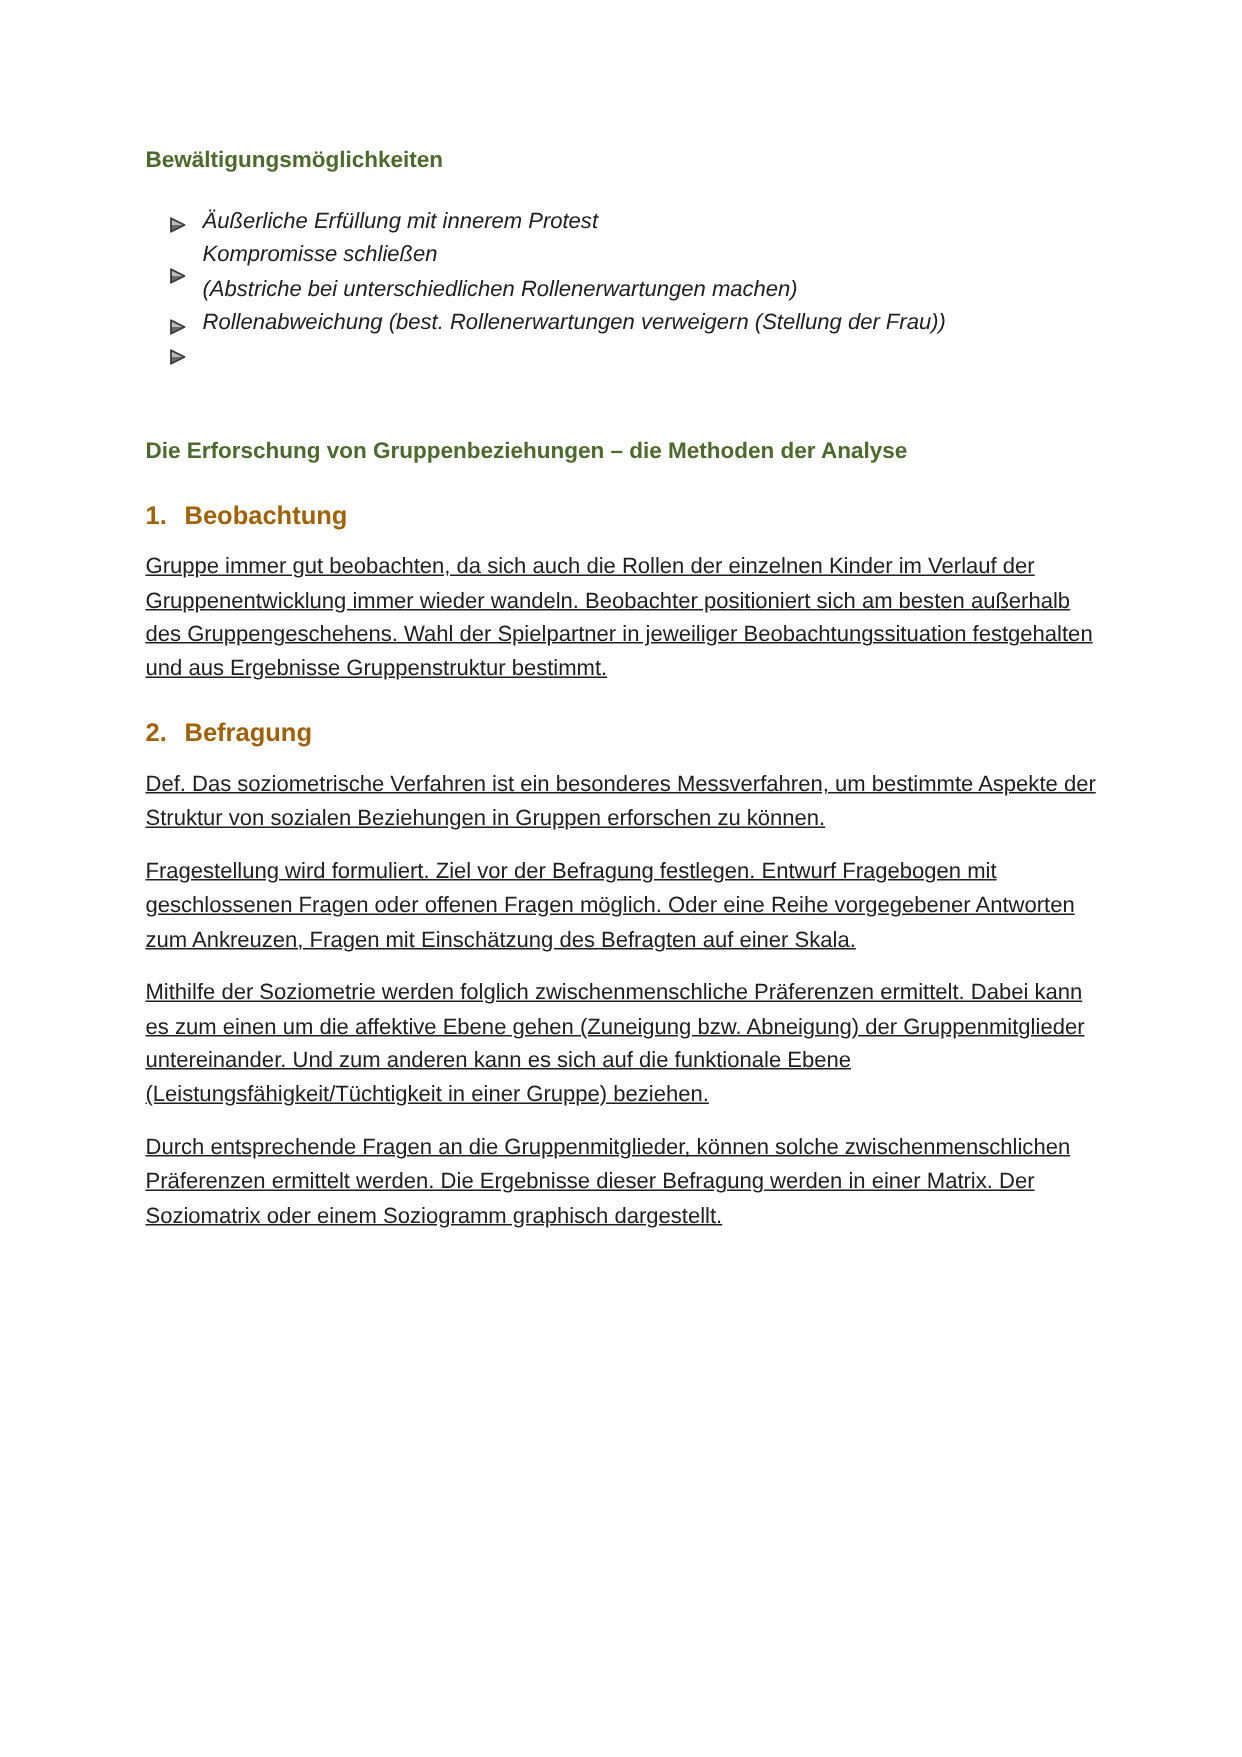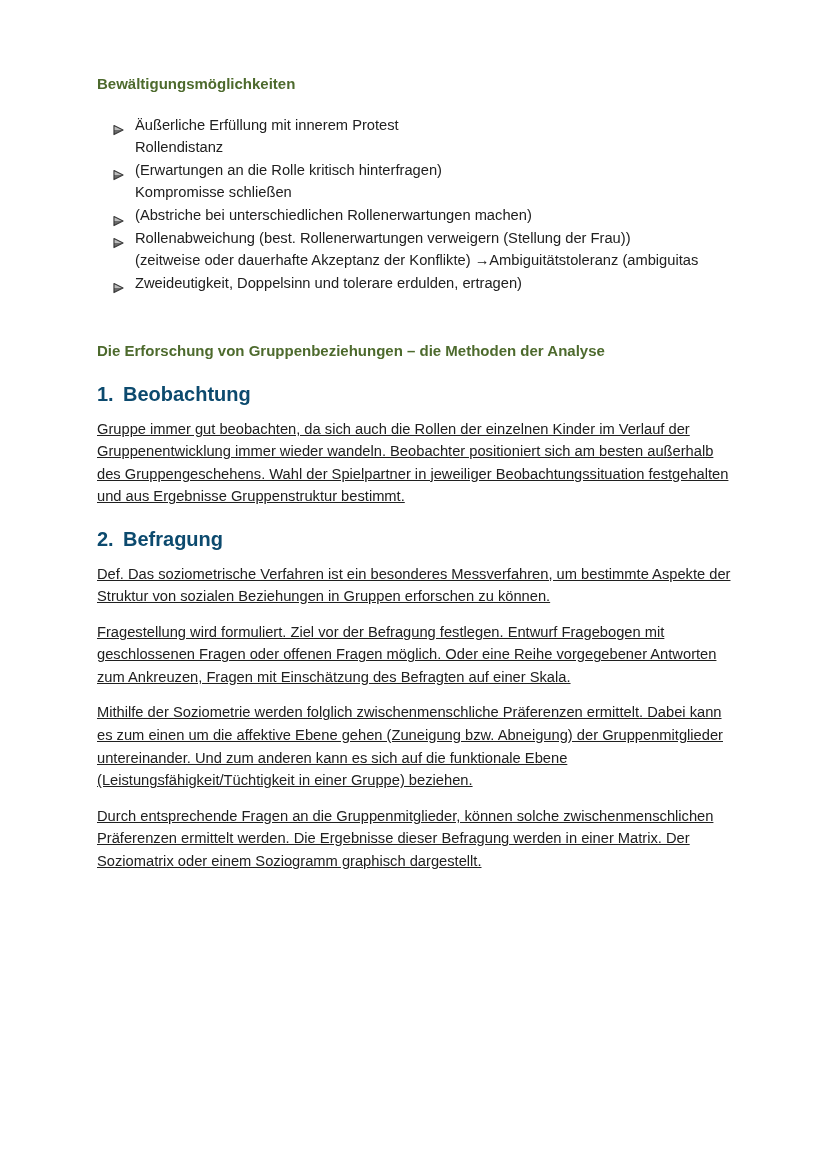--- a/index.html
+++ b/index.html
@@ -7,21 +7,21 @@
     padding: 0;
     background: #ffffff;
   }
   .page {
     position: relative;
     width: 828px;
     height: 1171px;
     margin: 0 auto;
     background: #ffffff;
     box-sizing: border-box;
-    padding: 73px 93px 40px 97px;
+    padding: 96px 93px 40px 97px;
     overflow: hidden;
     font-family: "Liberation Sans", sans-serif;
     font-size: 14.7px;
     line-height: 22.6px;
     color: #202020;
     -webkit-font-smoothing: antialiased;
   }
   .h-main {
     margin: 0 0 18px 0;
     font-size: 15px;
@@ -32,37 +32,38 @@
   .h-research {
     margin: 46px 0 12px 0;
   }
   .arrow-list {
     margin: 0;
     padding: 0;
     list-style: none;
   }
   .arrow-list li {
     display: flex;
-    align-items: flex-end;
+    align-items: center;
     padding-left: 16px;
+    font-style: italic;
   }
   .marker {
     flex: none;
     width: 22px;
     display: inline-block;
     padding-top: 5px;
   }
   .marker svg { display: block; }
   .li-text { flex: 1 1 auto; }
   .li-line { display: block; }
   .method-heading {
     margin: 20px 0 12px 0;
     font-weight: bold;
-    font-size: 20px;
-    color: #0c4a6e;
+    font-size: 17px;
+    color: #a16207;
   }
   .method-heading .num {
     display: inline-block;
     width: 26px;
   }
   p.body-par {
     margin: 0 0 13px 0;
     text-decoration: underline;
   }
   p.body-par:last-child { margin-bottom: 12px; }
@@ -81,32 +82,20 @@
         <svg width="11" height="12" viewBox="0 0 11 12">
             <polygon points="1,1.5 10,6 1,10.5" fill="#6b6b6b" stroke="#3a3a3a" stroke-width="1.2" stroke-linejoin="round"></polygon>
             <polygon points="1.6,2.6 8.6,6 1.6,6" fill="#bdbdbd"></polygon>
           </svg>
       </span>
       <span class="li-text">
         <span class="li-line">Äußerliche Erfüllung mit innerem Protest</span>
       </span>
     </li>
 
-    <li>
-      <span class="marker">
-        <svg width="11" height="12" viewBox="0 0 11 12">
-            <polygon points="1,1.5 10,6 1,10.5" fill="#6b6b6b" stroke="#3a3a3a" stroke-width="1.2" stroke-linejoin="round"></polygon>
-            <polygon points="1.6,2.6 8.6,6 1.6,6" fill="#bdbdbd"></polygon>
-          </svg>
-      </span>
-      <span class="li-text">
-        <span class="li-line">Rollendistanz</span>
-        <span class="li-line">(Erwartungen an die Rolle kritisch hinterfragen)</span>
-      </span>
-    </li>
 
     <li>
       <span class="marker">
         <svg width="11" height="12" viewBox="0 0 11 12">
             <polygon points="1,1.5 10,6 1,10.5" fill="#6b6b6b" stroke="#3a3a3a" stroke-width="1.2" stroke-linejoin="round"></polygon>
             <polygon points="1.6,2.6 8.6,6 1.6,6" fill="#bdbdbd"></polygon>
           </svg>
       </span>
       <span class="li-text">
         <span class="li-line">Kompromisse schließen</span>
@@ -128,21 +117,20 @@
     </li>
 
     <li>
       <span class="marker">
         <svg width="11" height="12" viewBox="0 0 11 12">
             <polygon points="1,1.5 10,6 1,10.5" fill="#6b6b6b" stroke="#3a3a3a" stroke-width="1.2" stroke-linejoin="round"></polygon>
             <polygon points="1.6,2.6 8.6,6 1.6,6" fill="#bdbdbd"></polygon>
           </svg>
       </span>
       <span class="li-text">
-        <span class="li-line">(zeitweise oder dauerhafte Akzeptanz der Konflikte) →Ambiguitätstoleranz (ambiguitas Zweideutigkeit, Doppelsinn und tolerare erdulden, ertragen)</span>
       </span>
     </li>
 
   </ul>
 
   <h2 class="h-main h-research">Die Erforschung von Gruppenbeziehungen – die Methoden der Analyse</h2>
 
   <div class="method-heading">
     <span class="num">1.</span><span>Beobachtung</span>
   </div>

